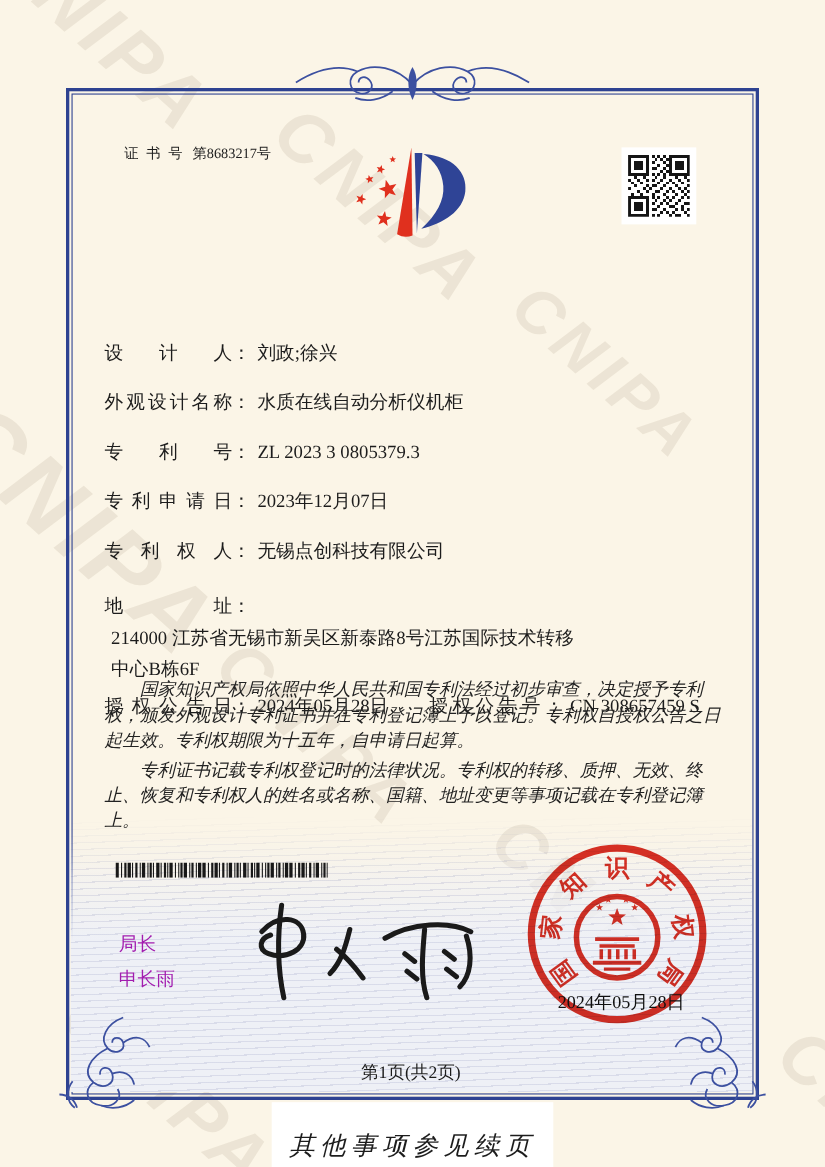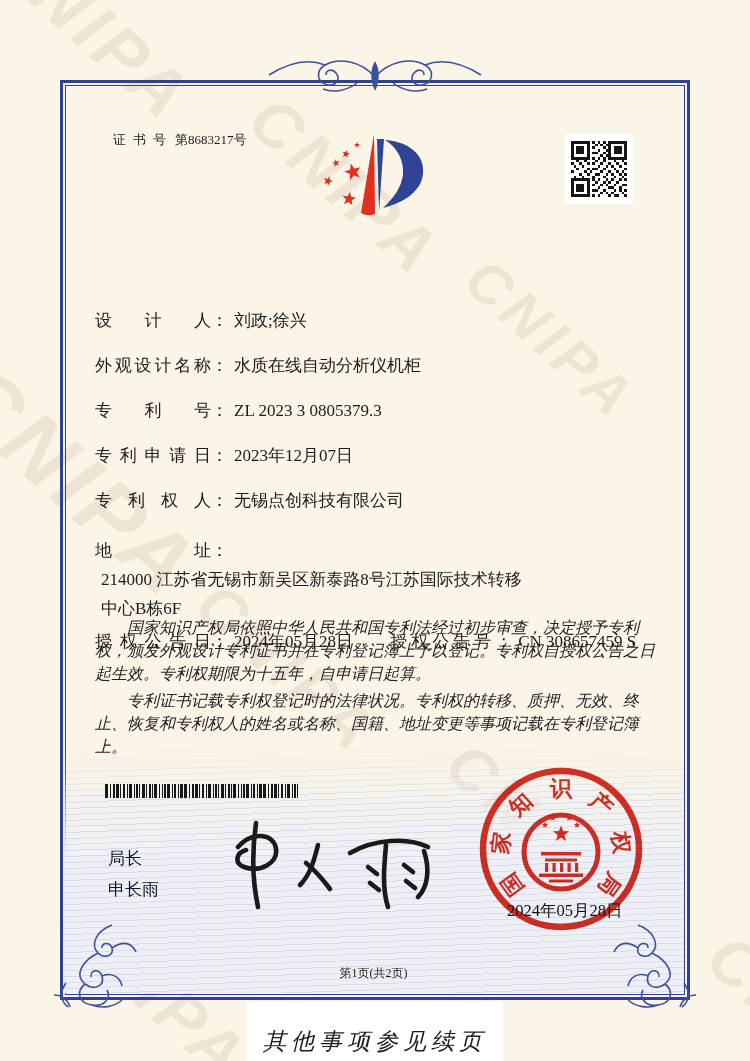--- a/index.html
+++ b/index.html
@@ -34,25 +34,25 @@
   .row-addr{white-space:normal;margin-bottom:9px;line-height:29px;}
   .row-addr .val{width:436px;}
   .row-grant .val1{width:152px;}
   .row-grant .lbl2{display:inline-block;letter-spacing:4px;}
   
   .body-text{position:absolute;left:95px;top:616px;width:562px;font-size:16px;
              line-height:23px;font-style:italic;color:#222;}
   .body-text p{margin:0 0 4px 0;text-indent:2em;}
   .barcode{position:absolute;left:105px;top:784px;}
   .signer{position:absolute;left:108px;top:843px;font-family:"Liberation Sans","DejaVu Sans",sans-serif;
-          font-size:17px;line-height:31px;color:#0f172a;}
+          font-size:17px;line-height:31px;color:#a21caf;}
   .sig{position:absolute;left:222px;top:817px;}
   .seal{position:absolute;left:475px;top:763px;mix-blend-mode:multiply;opacity:.95;}
   .seal-date{position:absolute;left:507px;top:900px;font-size:16.5px;color:#101010;z-index:3;}
-  .page-num{position:absolute;left:60px;top:965px;width:627px;text-align:center;font-size:12px;z-index:2;}
+  .page-num{position:absolute;left:60px;top:965px;width:627px;text-align:center;font-size:16px;z-index:2;}
   .note{position:absolute;left:50%;top:1002px;transform:translateX(-50%);
         background:#fff;padding:24px 16px;font-size:23px;font-style:italic;
         letter-spacing:5px;white-space:nowrap;z-index:2;}
 </style>
 </head>
 <body>
 
 <div class="page">
 
   <span class="wm" style="left:-30px;top:-14px;font-size:70px;">CNIPA</span>

